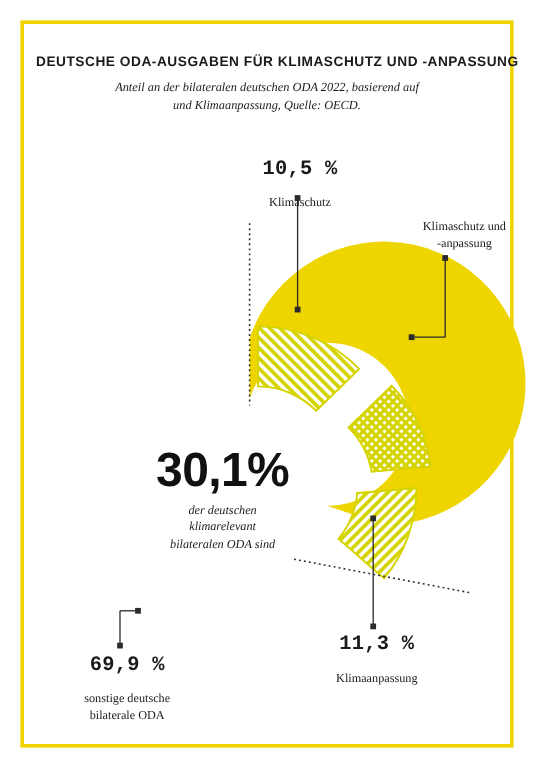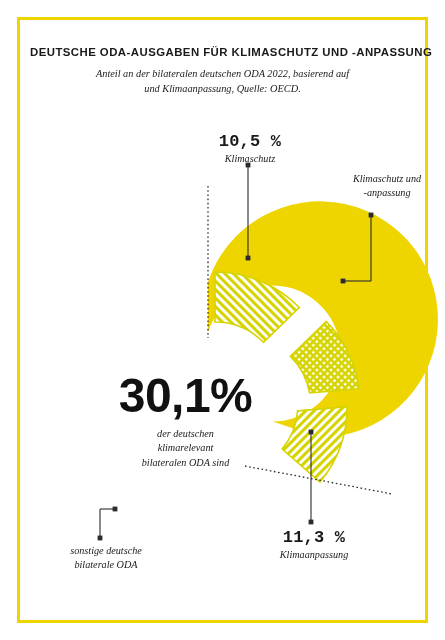--- a/index.html
+++ b/index.html
@@ -67,21 +67,21 @@
   .center-block {
     position: absolute;
     left: 103px;
     top: 372px;
     width: 165px;
     text-align: center;
   }
   .center-big {
     font-family: "Liberation Sans", sans-serif;
     font-weight: bold;
-    font-size: 48px;
+    font-size: 40px;
     letter-spacing: -0.5px;
     color: #111111;
     line-height: 1;
   }
   .center-sub {
     margin-top: 7px;
     font-family: "Liberation Serif", serif;
     font-style: italic;
     font-size: 10.2px;
     line-height: 1.42;
@@ -98,24 +98,23 @@
   .lbl .val {
     font-family: Liberation Mono, monospace;
     font-weight: bold;
     font-size: 17px;
     letter-spacing: 0.2px;
     line-height: 1.25;
     text-align: center;
   }
   .lbl .cap {
     font-family: "Liberation Serif", serif;
-    font-style: italic;
     font-size: 10.2px;
     line-height: 1.38;
-    margin-top: 0;
+    margin-top: 11px;
   }
 
   #label-klimaschutz   { left: 185px; top: 131px; width: 130px; }
   #label-ks-anpassung  { left: 333px; top: 172px; width: 108px; }
   #label-klimaanpassung{ left: 244px; top: 527px; width: 140px; }
   #label-sonstige      { left: 36px;  top: 544px; width: 140px; }
 </style>
 </head>
 <body>
 
@@ -242,19 +241,20 @@
   </div>
 
   <div class="lbl" id="label-klimaanpassung">
     <div class="val">11,3 %</div>
     <div class="cap">
       <div>Klimaanpassung</div>
     </div>
   </div>
 
   <div class="lbl" id="label-sonstige">
+    <div class="val">69,9 %</div>
     <div class="cap">
       <div>sonstige deutsche</div>
       <div>bilaterale ODA</div>
     </div>
   </div>
 
 </div>
 
 </body></html>

